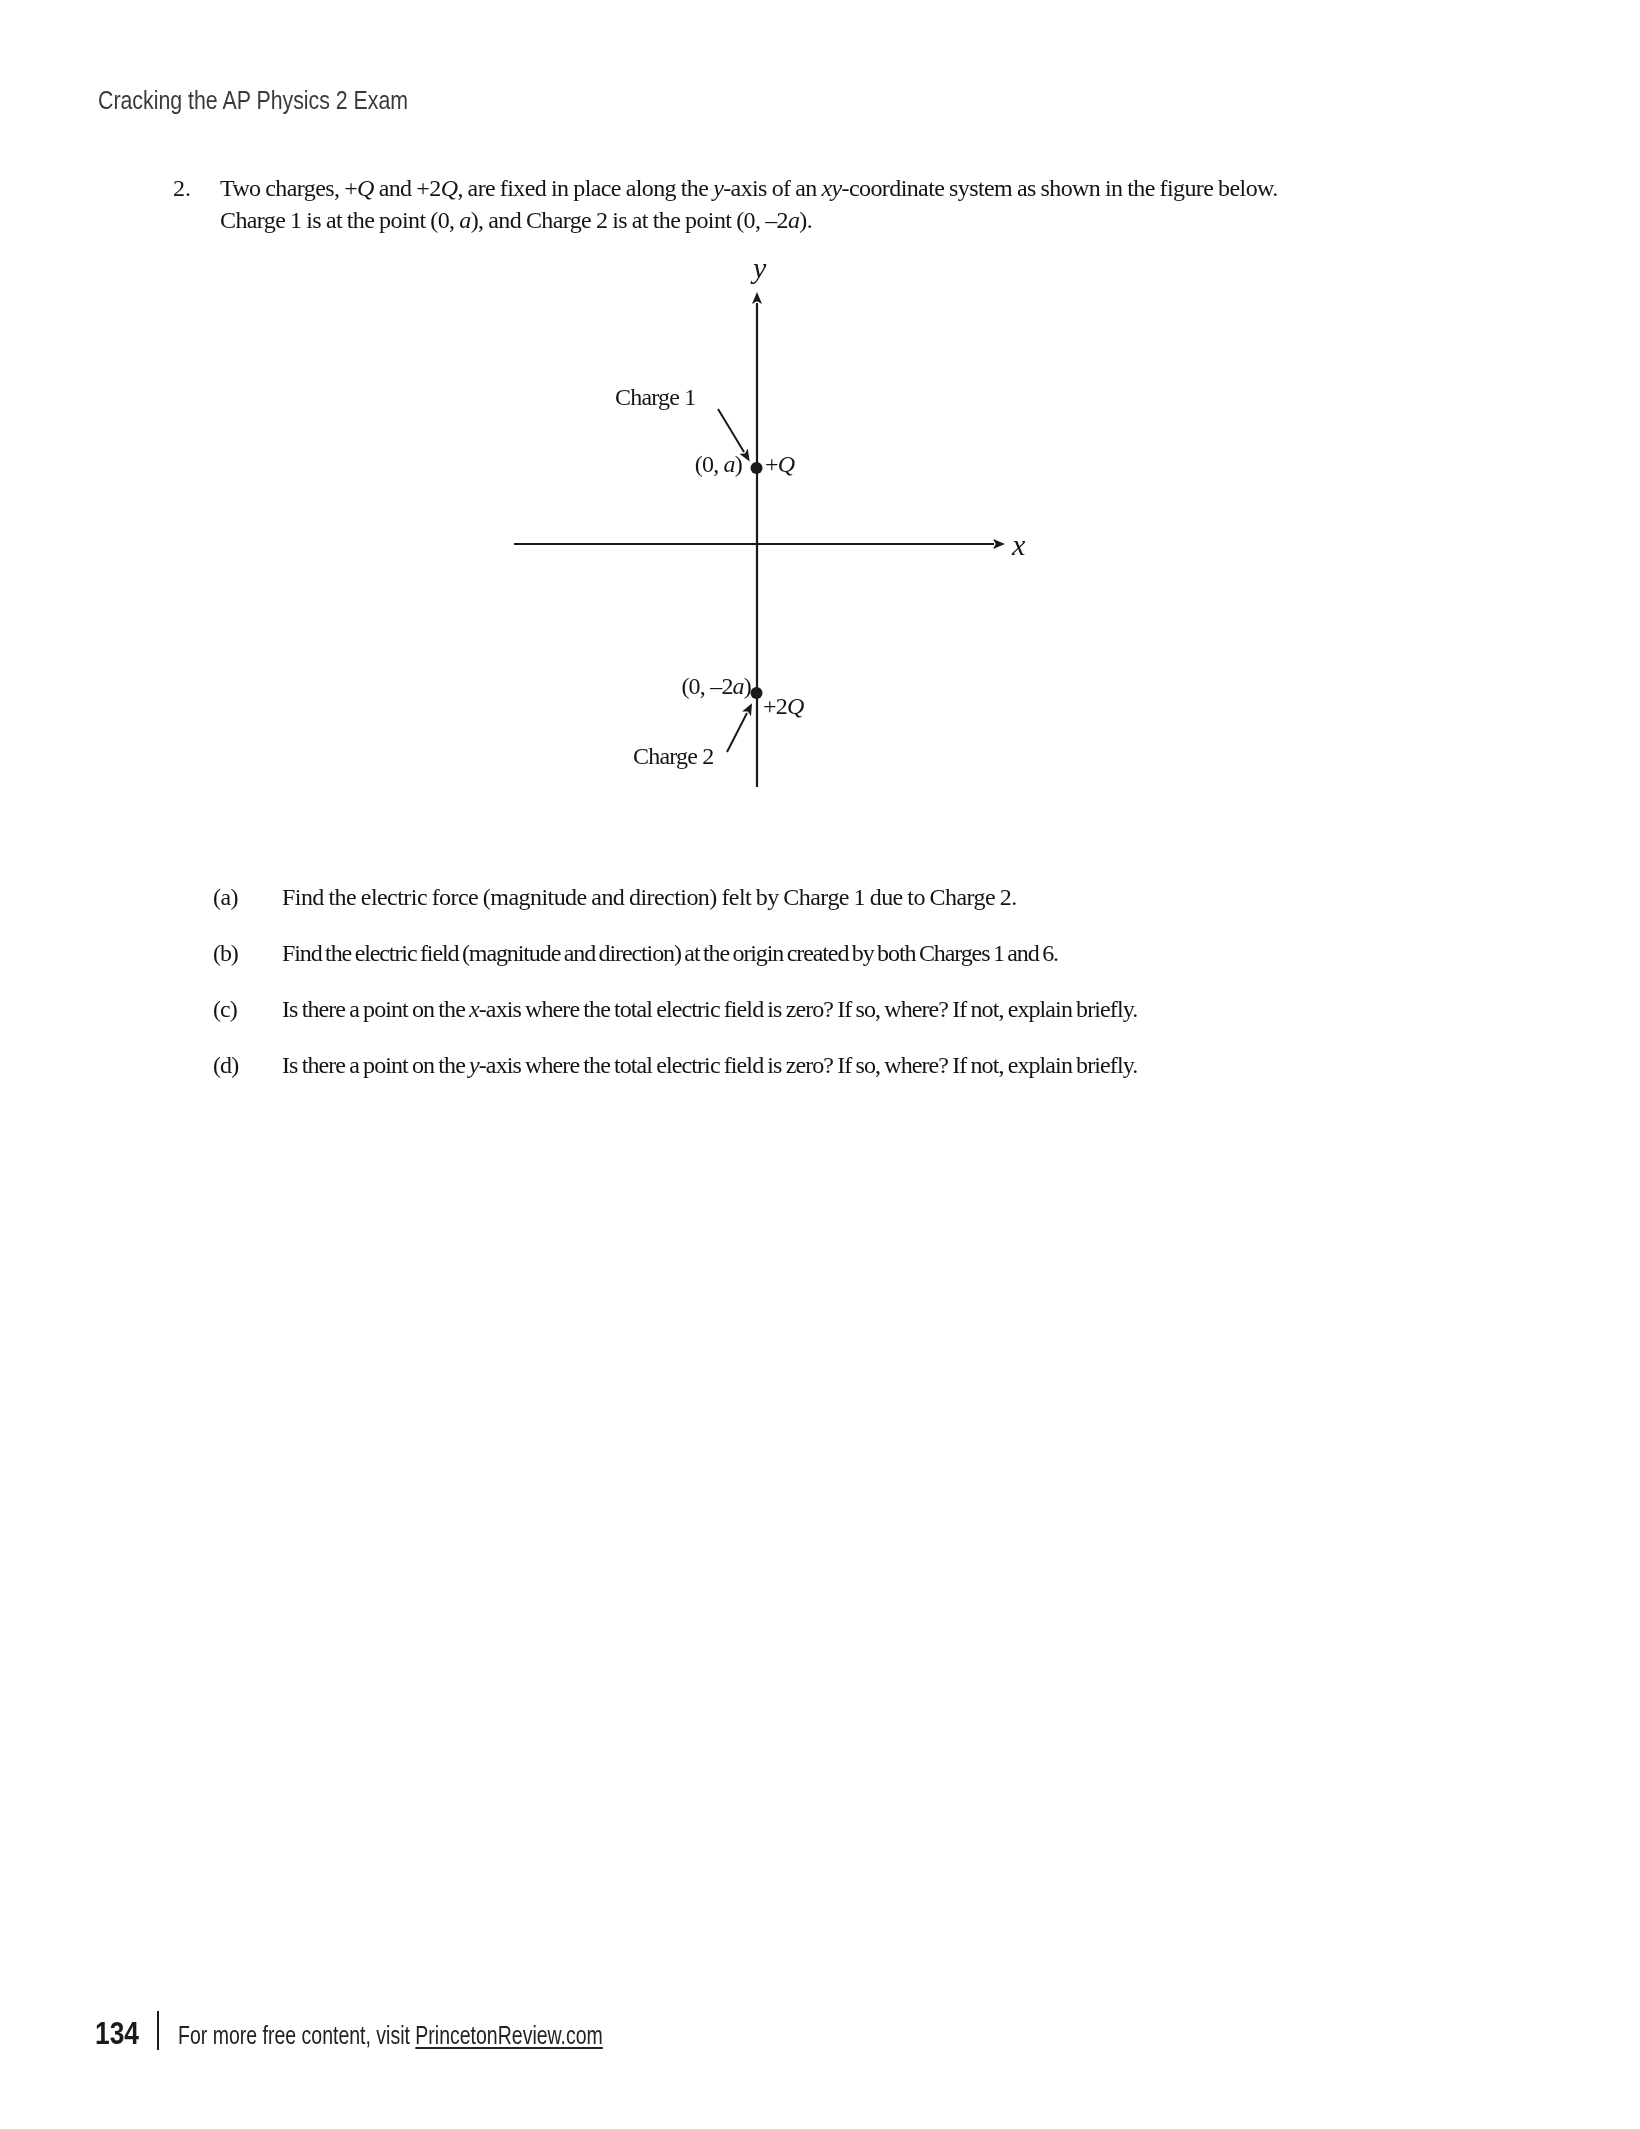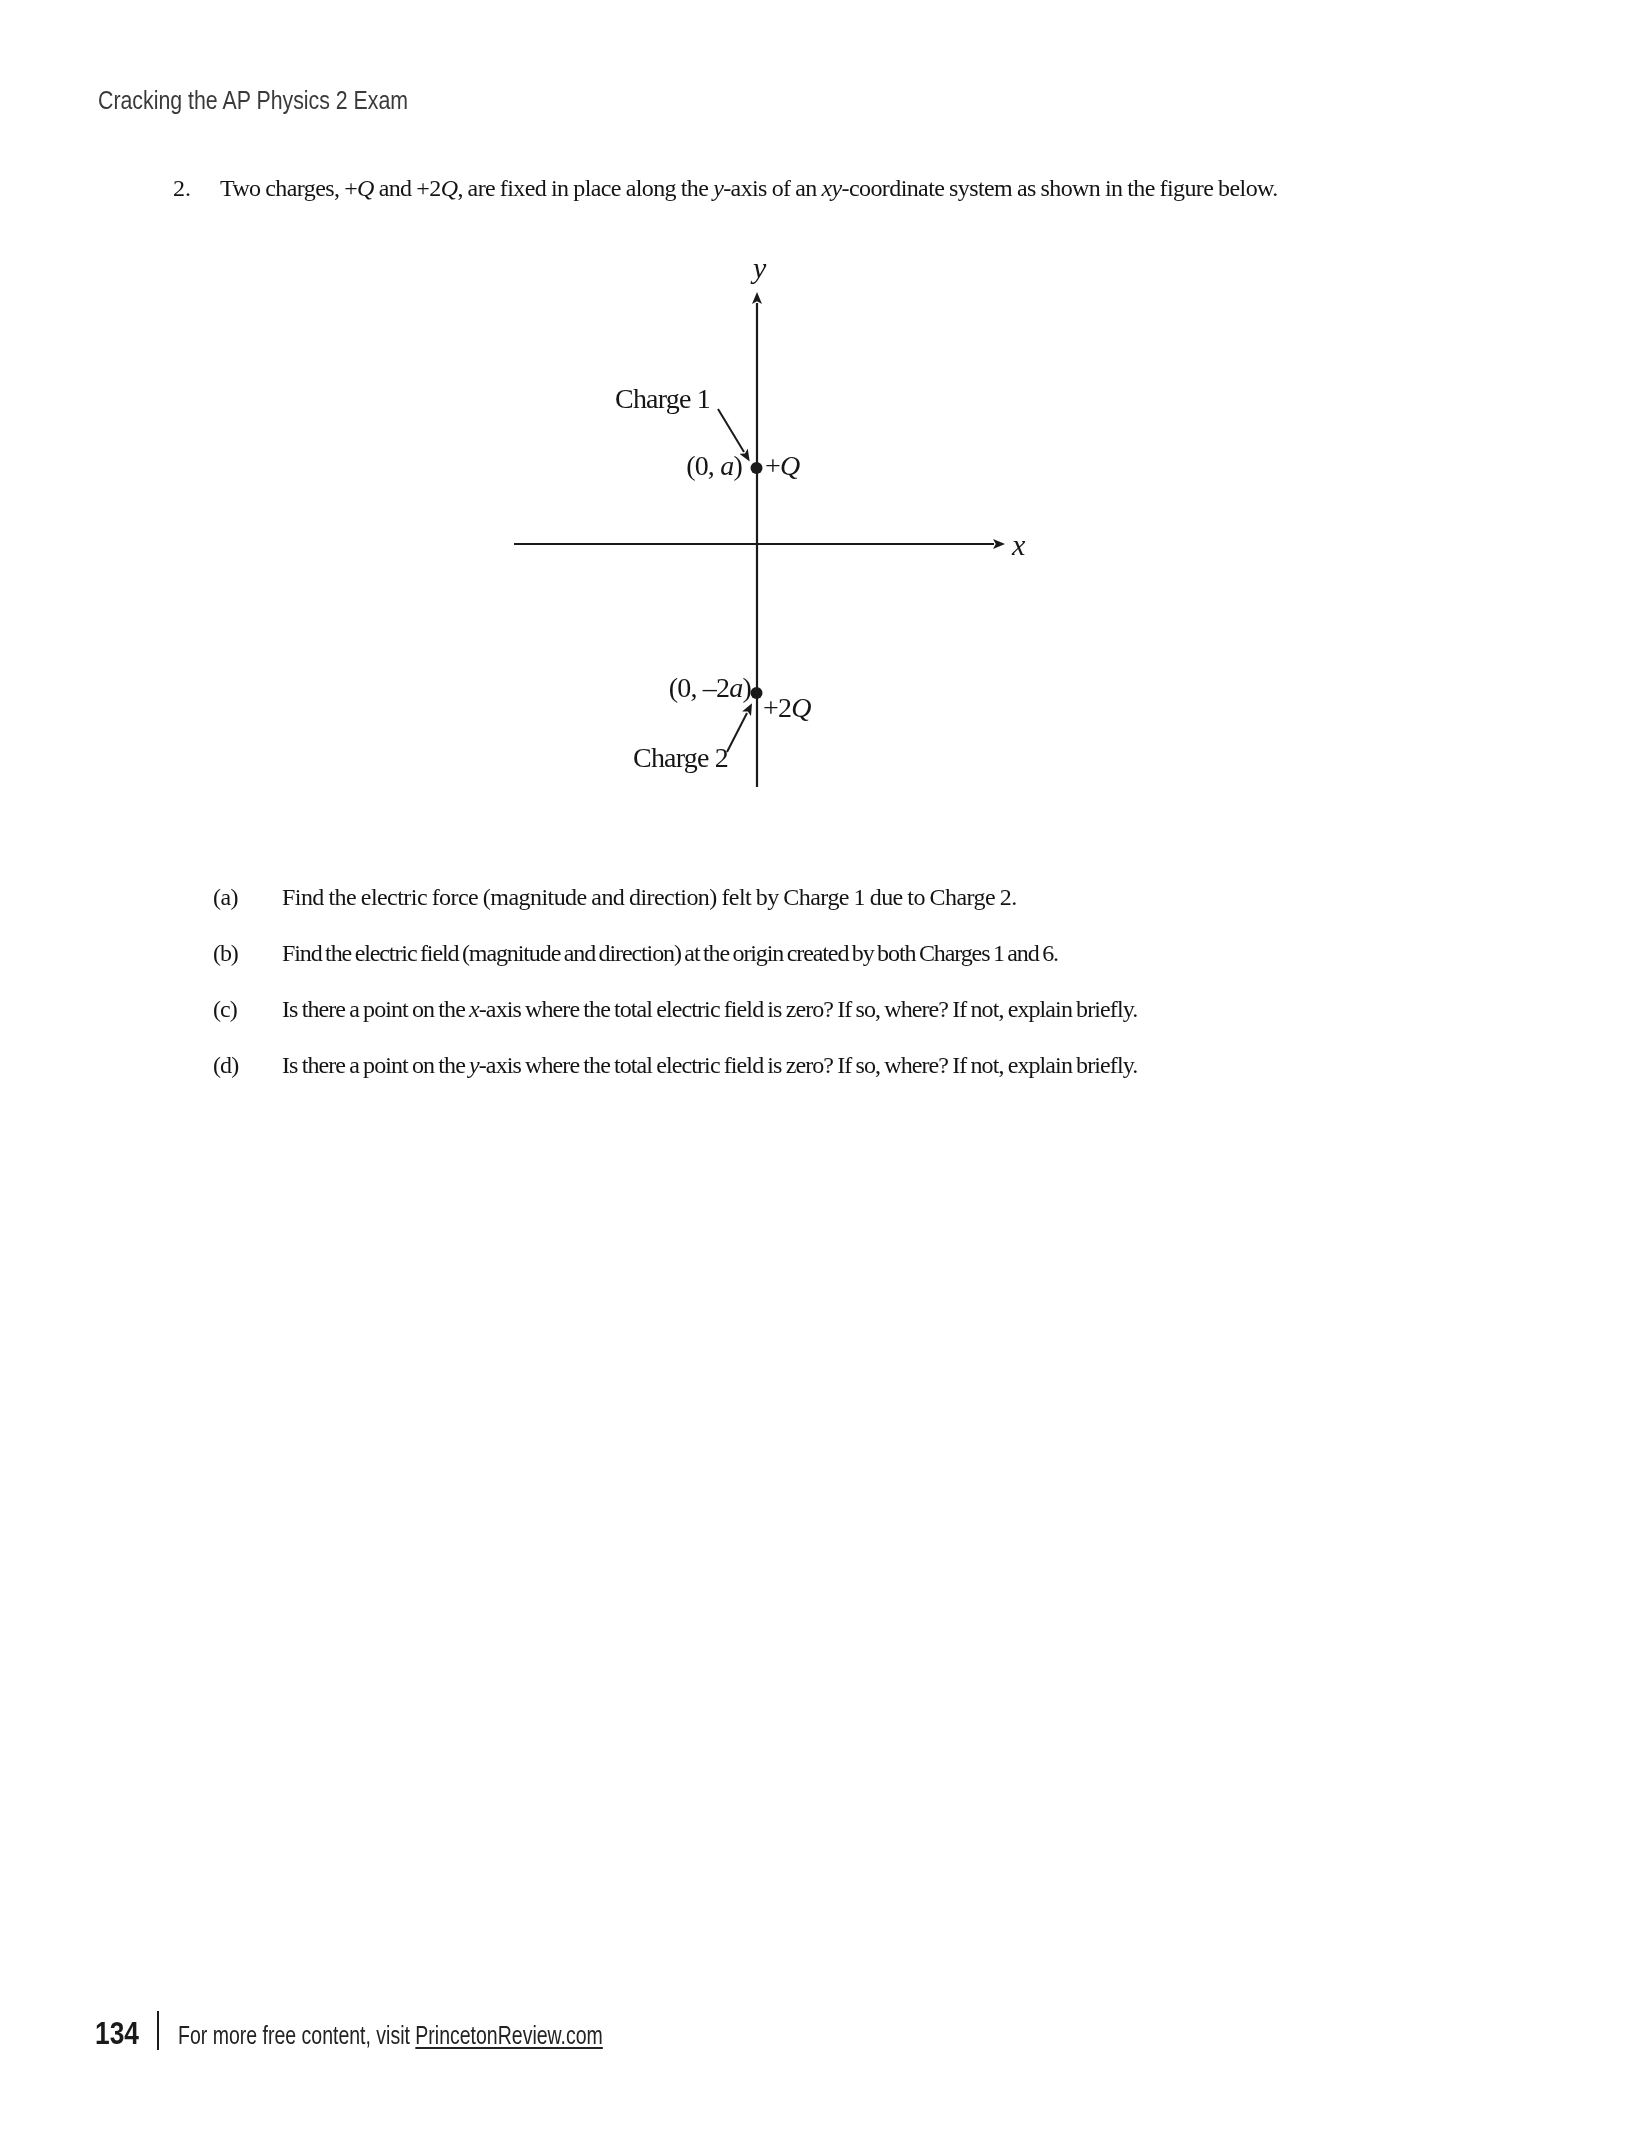--- a/index.html
+++ b/index.html
@@ -16,21 +16,21 @@
     transform:scaleX(0.82); transform-origin:left top;
   }
 
   .q-number { left:173px; top:172px; font-size:24px; line-height:32px; }
   .q-lines  { left:212px; top:172px; font-size:24px; line-height:32px;
               letter-spacing:-0.6px; word-spacing:-0.6px;margin-left:8px; }
   .q-line   { white-space:nowrap; }
 
   .figure { left:480px; top:240px; width:580px; height:560px; }
   .figure svg { position:absolute; left:0; top:0; }
-  .fig-label { position:absolute; font-size:28px; line-height:1;
+  .fig-label { position:absolute; font-size:24px; line-height:1;
                letter-spacing:-0.8px; white-space:nowrap; color:#161616; }
   .axis-label { font-style:italic; font-size:30px; letter-spacing:0; }
 
   .part-row { left:213px; display:flex; font-size:24px; line-height:1;
               letter-spacing:-0.55px; word-spacing:-0.8px; white-space:nowrap; }
   .part-label { flex:0 0 69px; width:69px; }
   .row-a { top:885px; }
   .row-b { top:941px; letter-spacing:-1.1px; word-spacing:-1.4px; }
   .row-c { top:997px; letter-spacing:-0.9px; word-spacing:-1.0px; }
   .row-d { top:1053px; letter-spacing:-0.9px; word-spacing:-1.0px; }
@@ -52,20 +52,21 @@
 <body>
 
 <div class="page">
 
   <div class="abs header-title sans">Cracking the AP Physics 2 Exam</div>
 
   <div class="abs q-number">2.</div>
 
   <div class="abs q-lines">
     <div class="q-line"><span>Two charges, +</span><i>Q</i><span> and +2</span><i>Q</i><span>, are fixed in place along the </span><i>y</i><span>-axis of an </span><i>xy</i><span>-coordinate system as shown in the figure below.</span></div>
+    <div class="q-line"><span>Charge 1 is at the point (0, </span><i>a</i><span>), and Charge 2 is at the point (0, –2</span><i>a</i><span>).</span></div>
   </div>
 
   <div class="abs figure">
     <svg width="580" height="560" viewBox="480 240 580 560">
       <defs>
         <marker id="ah" viewBox="0 0 12 10" refX="1" refY="5" markerWidth="12" markerHeight="10" orient="auto" markerUnits="userSpaceOnUse">
           <path d="M0,0 L12,5 L0,10 L2.8,5 Z" fill="#1a1a1a"></path>
         </marker>
       </defs>
       <line x1="757" y1="787" x2="757" y2="303" stroke="#1a1a1a" stroke-width="2.2" marker-end="url(#ah)"></line>

